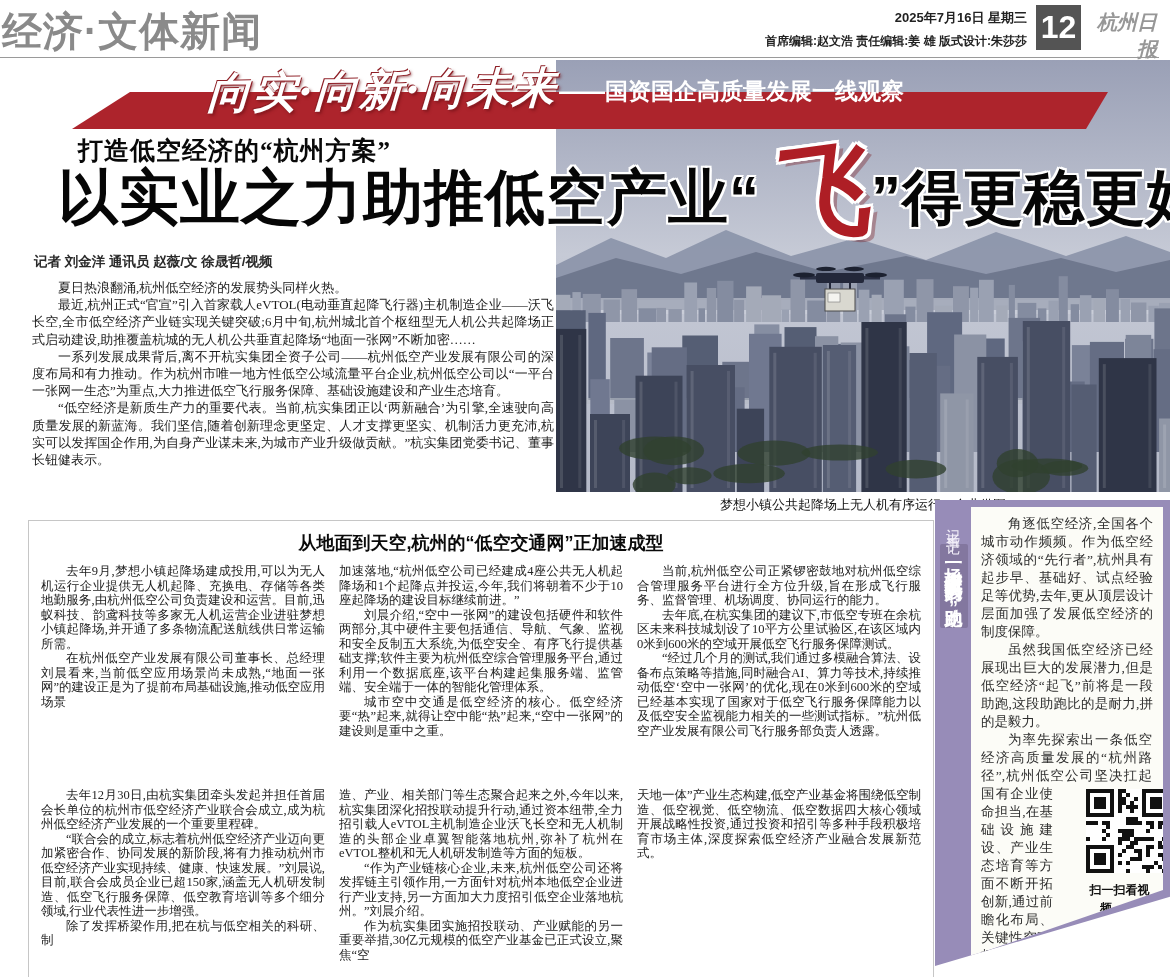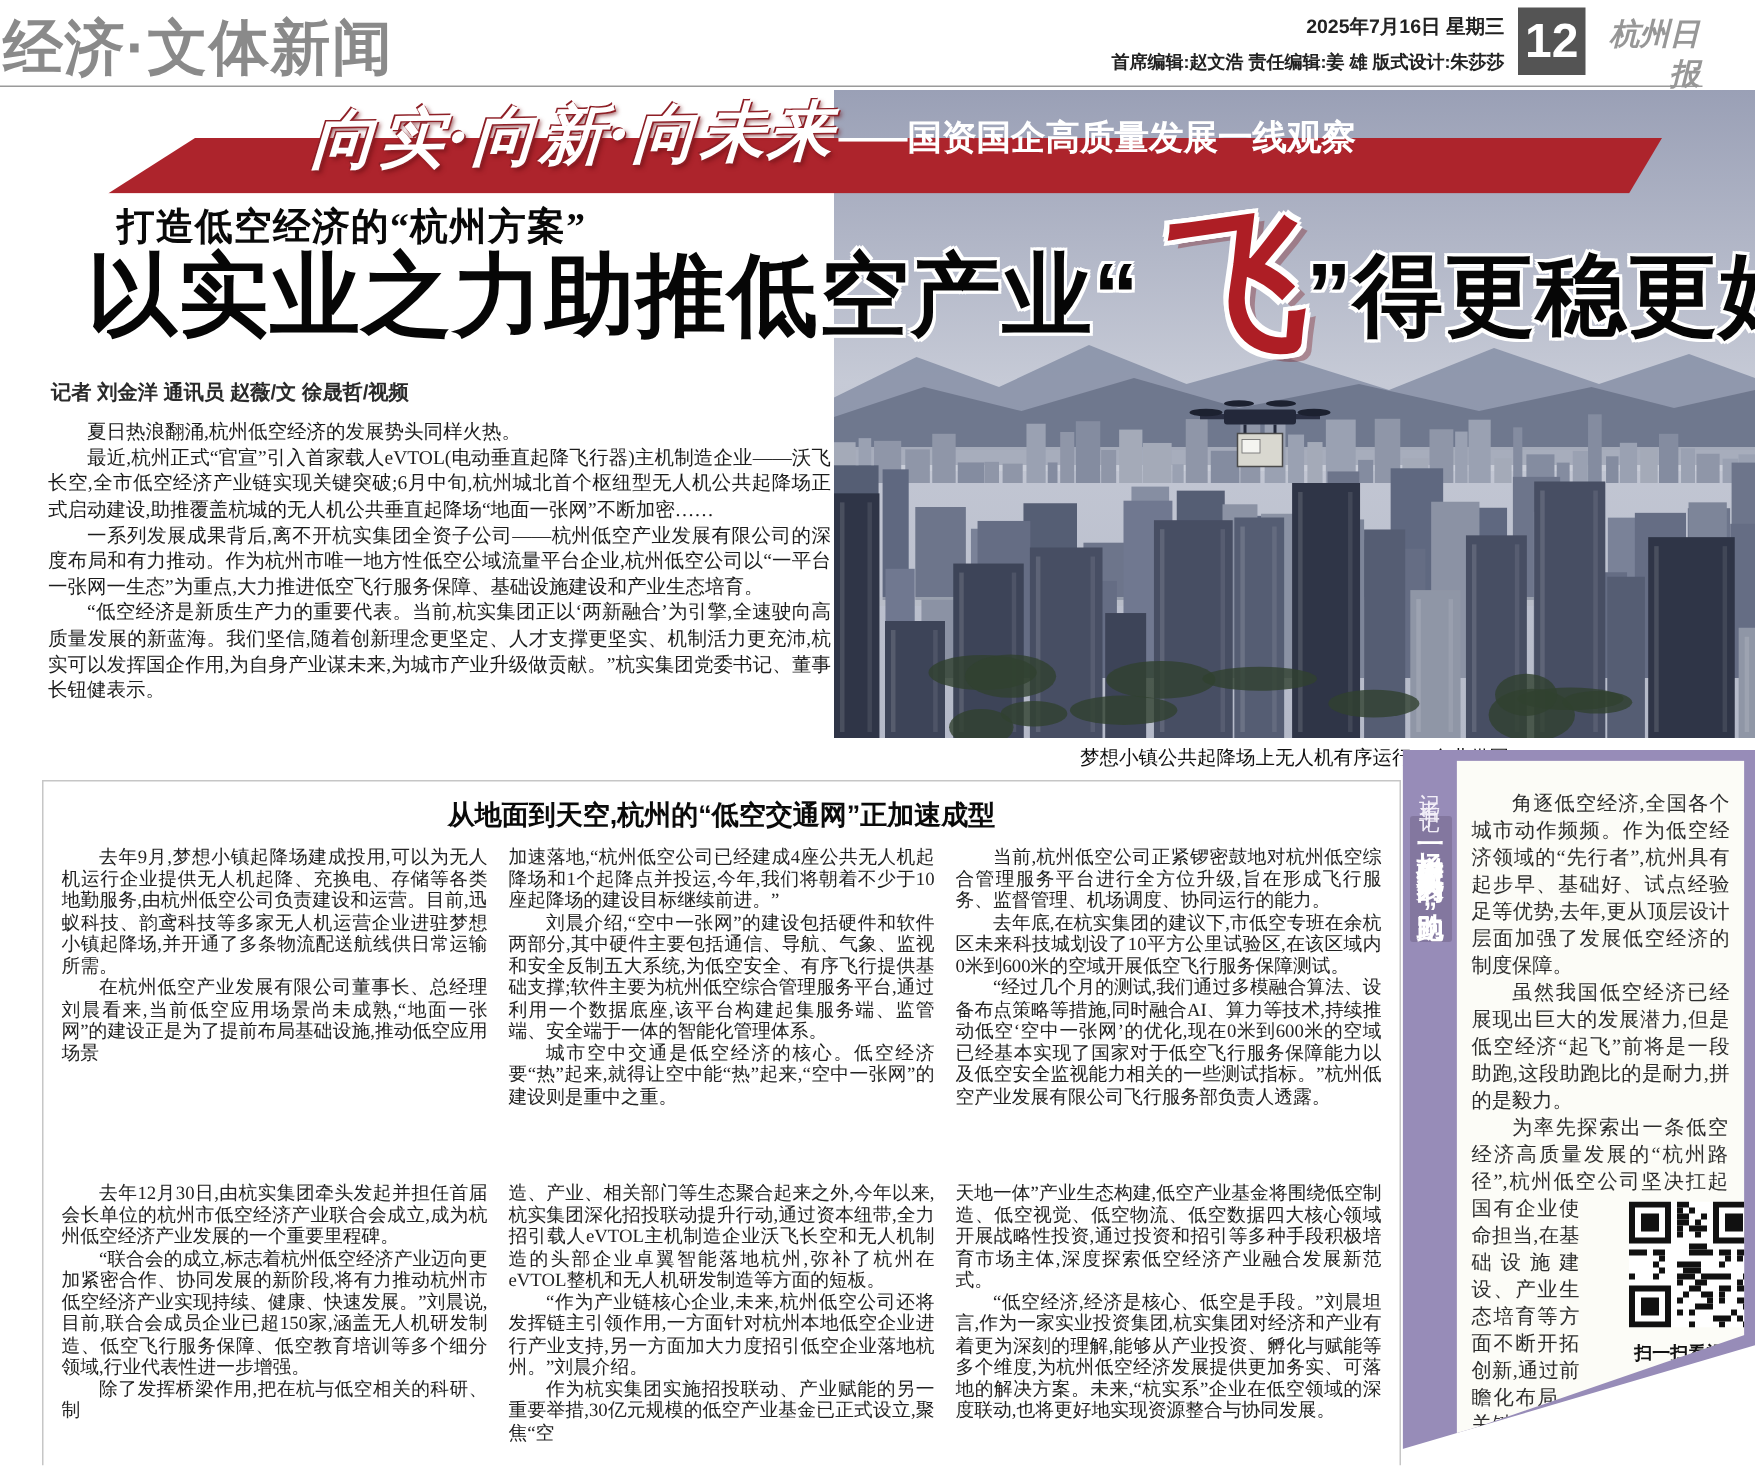--- a/index.html
+++ b/index.html
@@ -1,19 +1,19 @@
 <!DOCTYPE html>
 <html><head>
 <meta charset="utf-8">
 <style>
   html,body{margin:0;padding:0;background:#ffffff;}
   .page{position:relative;width:1170px;height:977px;background:#fff;overflow:hidden;
         font-family:"Liberation Serif",serif;color:#1e1e1e;}
   
-  .topbar{position:absolute;left:0;top:0;width:1135px;height:57px;border-bottom:1px solid #9a9a9a;background:#fff;}
+  .topbar{position:absolute;left:0;top:0;width:1135px;height:57px;border-bottom:1px solid #9a9a9a;background:#fff;padding-left:24px;}
   .masthead{position:absolute;left:2px;top:4px;font-family:"Liberation Sans",sans-serif;
             font-weight:700;font-size:40px;color:#8a8a8a;letter-spacing:1px;}
   .meta{position:absolute;right:132px;top:9px;text-align:right;font-family:"Liberation Sans",sans-serif;}
   .date-line{font-size:13px;font-weight:700;color:#222;}
   .editors-line{font-size:12px;font-weight:700;color:#222;margin-top:6px;text-align:center;}
   .pagenum{position:absolute;right:78px;top:5px;width:45px;height:45px;background:#545454;
            color:#fff;font-family:"Liberation Sans",sans-serif;font-weight:700;font-size:32px;
            display:flex;align-items:center;justify-content:center;}
   .logo{position:absolute;right:2px;top:9px;width:74px;text-align:right;}
   .logo-cn{font-family:"DejaVu Serif",serif;font-style:italic;font-weight:700;font-size:20px;color:#979797;}
@@ -64,21 +64,21 @@
   .sidebar{position:absolute;left:935px;top:500px;width:235px;height:477px;z-index:3;background:#978cb8;
            clip-path:polygon(0 0,100% 0,100% 83.2%,0 97.7%);}
   .side-strip{position:absolute;left:3px;top:18px;width:31px;text-align:center;}
   .side-label{writing-mode:vertical-rl;text-orientation:upright;margin:0 auto;color:#f2eef8;
               font-family:"Liberation Sans",sans-serif;font-size:14px;letter-spacing:4px;}
   .side-title{writing-mode:vertical-rl;text-orientation:upright;margin:10px auto 0;color:#fff;
               background:#837auto;background:#83779f;padding:8px 2px;border-radius:2px;
               font-family:"Liberation Sans",sans-serif;font-weight:700;font-size:18px;letter-spacing:2px;}
   .side-panel{position:absolute;left:36px;top:7px;width:192px;height:456px;background:#fcfcf7;
               clip-path:polygon(0 0,100% 0,100% 84%,0 98.5%);box-sizing:border-box;
-              padding:20px 10px 0;overflow:hidden;}
+              padding:8px 10px 0;overflow:hidden;}
   .side-panel p{margin:0;text-indent:2em;text-align:justify;font-size:13.5px;line-height:18px;color:#2d2d2d;}
   .qr-spacer{float:right;width:1px;height:56px;}
   .qr-wrap{float:right;clear:right;width:94px;margin:2px 0 2px 6px;text-align:center;}
   .qr-cap{font-family:"Liberation Sans",sans-serif;font-size:12px;font-weight:700;color:#111;margin-top:3px;}
 </style>
 </head>
 <body>
 
 <div class="page">
 
@@ -310,21 +310,20 @@
           <p>“联合会的成立,标志着杭州低空经济产业迈向更加紧密合作、协同发展的新阶段,将有力推动杭州市低空经济产业实现持续、健康、快速发展。”刘晨说,目前,联合会成员企业已超150家,涵盖无人机研发制造、低空飞行服务保障、低空教育培训等多个细分领域,行业代表性进一步增强。</p>
           <p>除了发挥桥梁作用,把在杭与低空相关的科研、制</p>
         </div>
         <div class="col">
           <p class="cont">造、产业、相关部门等生态聚合起来之外,今年以来,杭实集团深化招投联动提升行动,通过资本纽带,全力招引载人eVTOL主机制造企业沃飞长空和无人机制造的头部企业卓翼智能落地杭州,弥补了杭州在eVTOL整机和无人机研发制造等方面的短板。</p>
           <p>“作为产业链核心企业,未来,杭州低空公司还将发挥链主引领作用,一方面针对杭州本地低空企业进行产业支持,另一方面加大力度招引低空企业落地杭州。”刘晨介绍。</p>
           <p>作为杭实集团实施招投联动、产业赋能的另一重要举措,30亿元规模的低空产业基金已正式设立,聚焦“空</p>
         </div>
         <div class="col">
           <p class="cont">天地一体”产业生态构建,低空产业基金将围绕低空制造、低空视觉、低空物流、低空数据四大核心领域开展战略性投资,通过投资和招引等多种手段积极培育市场主体,深度探索低空经济产业融合发展新范式。</p>
-          <p>“低空经济,经济是核心、低空是手段。”刘晨坦言,作为一家实业投资集团,杭实集团对经济和产业有着更为深刻的理解,能够从产业投资、孵化与赋能等多个维度,为杭州低空经济发展提供更加务实、可落地的解决方案。未来,“杭实系”企业在低空领域的深度联动,也将更好地实现资源整合与协同发展。</p>
         </div>
       </div>
   </div>
 
   <aside class="sidebar">
     <div class="side-strip">
       <div class="side-label">记者手记</div>
       <div class="side-title">一场拼耐力也拼毅力的“助跑”</div>
     </div>
     <div class="side-panel">

